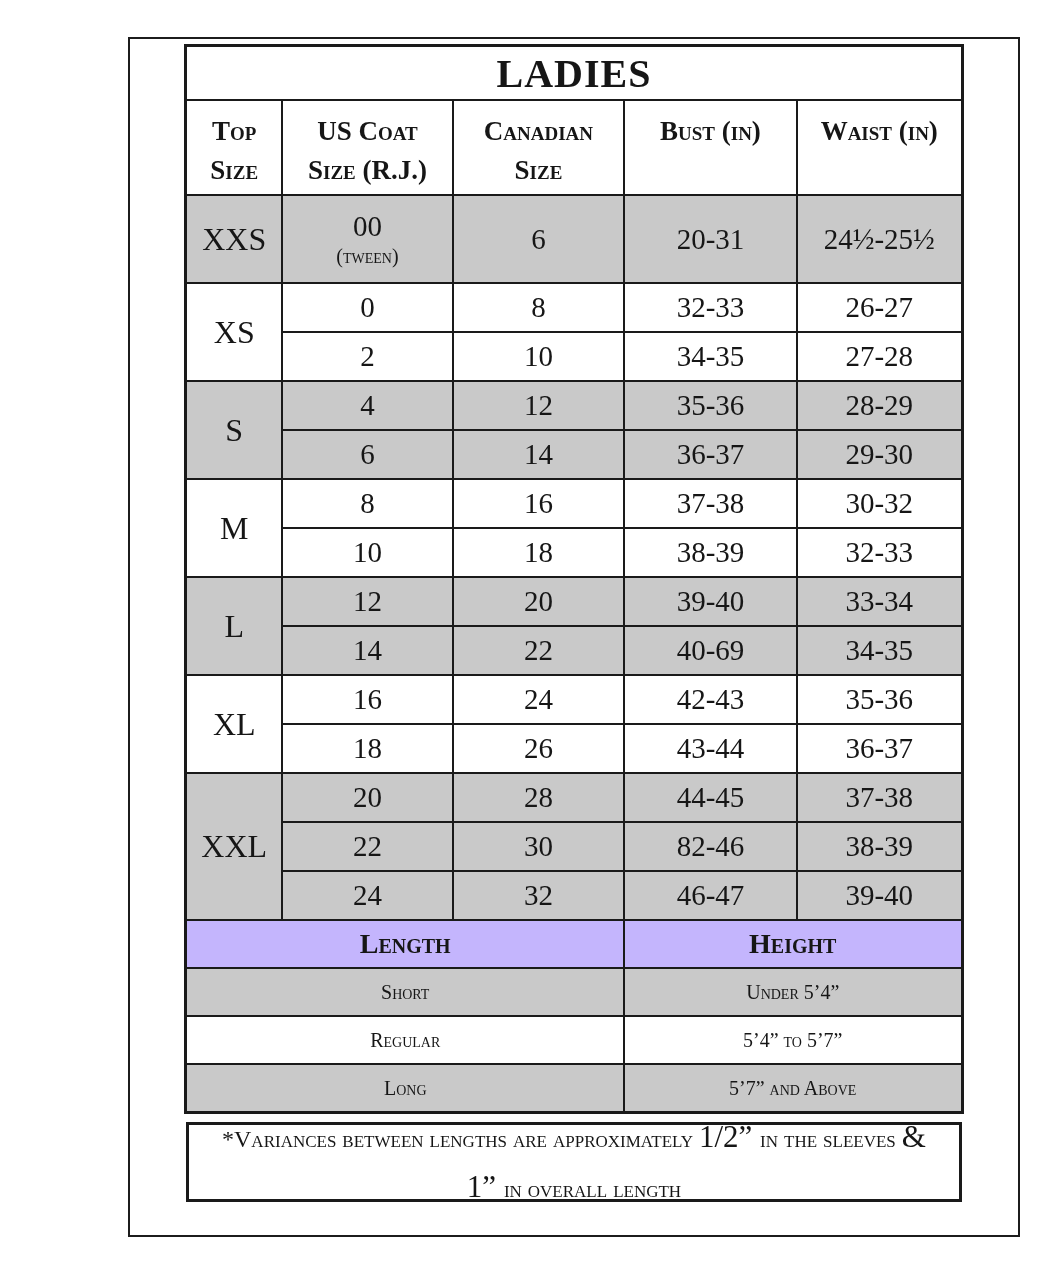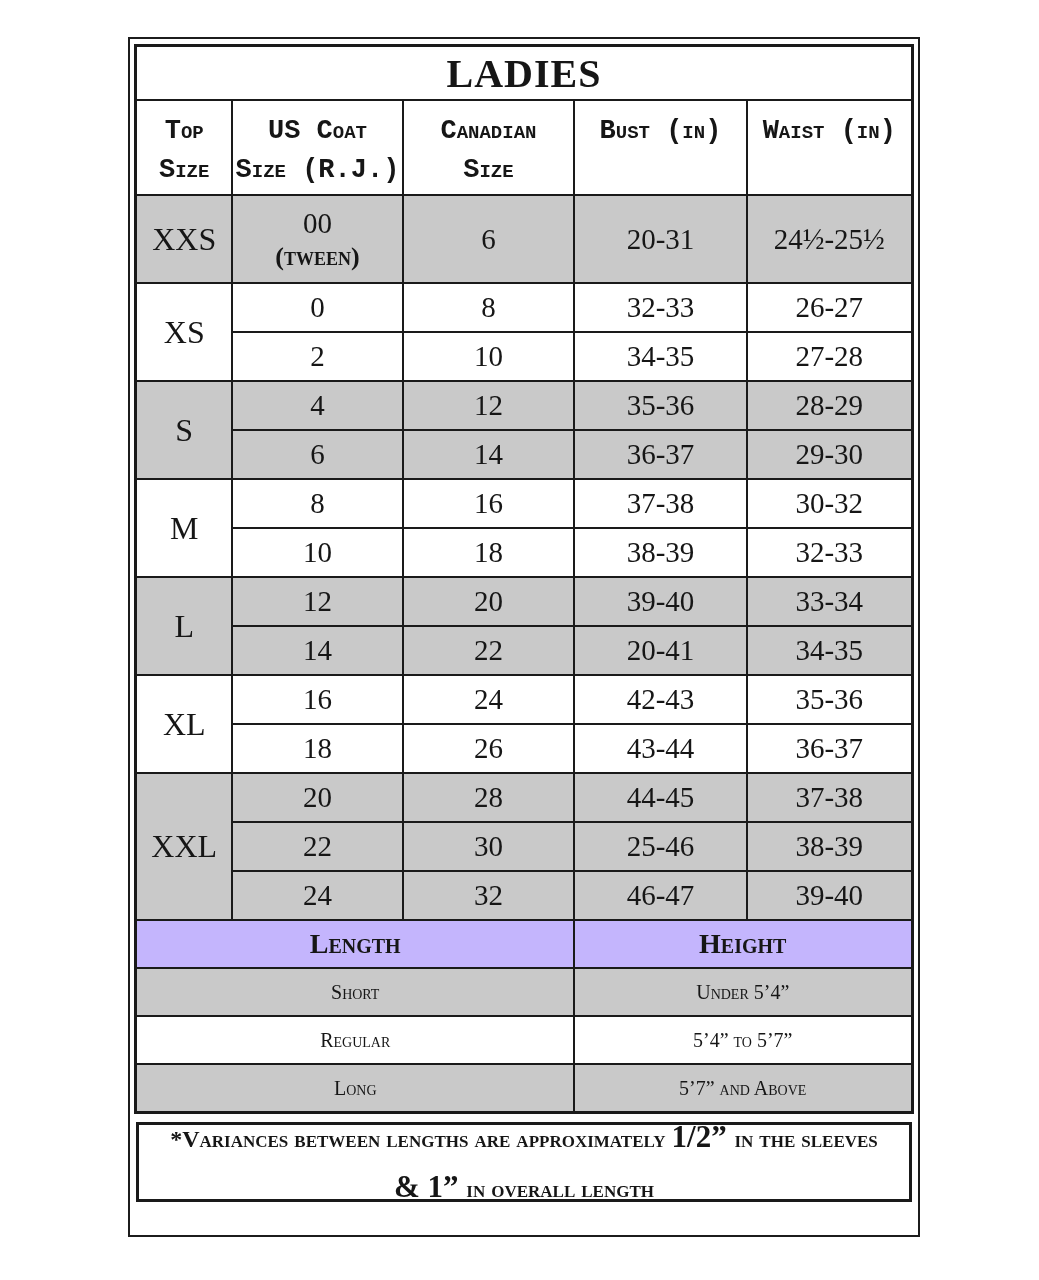--- a/index.html
+++ b/index.html
@@ -8,21 +8,21 @@
     width: 1039px;
     height: 1280px;
     background: #ffffff;
     font-family: "Liberation Serif", "DejaVu Serif", serif;
     color: #161616;
   }
   .page-frame {
     position: absolute;
     left: 128px;
     top: 37px;
-    width: 792px;
+    width: 892px;
     height: 1200px;
     border: 2px solid #1c1c1c;
     box-sizing: border-box;
   }
   .size-table {
     border-collapse: collapse;
     border: 3px solid #1a1a1a;
     table-layout: fixed;
     width: 776px;
     margin: 5px auto 0 auto;
@@ -45,31 +45,29 @@
   }
   .header-row th {
     height: 82px;
     vertical-align: top;
     padding-top: 11px;
     font-size: 27px;
     font-weight: bold;
     font-variant: small-caps;
     line-height: 1.45;
     background: #ffffff;
-    font-family: Liberation Mono, monospace;
   }
   .size-cell { font-size: 32px; }
   td.num { font-size: 29px; height: 47px; }
   tr.tall td.num, tr.tall .size-cell { height: 86px; }
   .coat-note {
-    font-size: 26px;
+    font-size: 20px;
     font-variant: small-caps;
     line-height: 1.15;
     margin-top: 2px;
-    font-weight: bold;
   }
   tr.lh-head td {
     font-weight: bold;
     font-variant: small-caps;
     font-size: 28px;
     height: 46px;
     background: #c4b5fd;
   }
   tr.lh-row td {
     font-variant: small-caps;
@@ -81,21 +79,21 @@
     height: 80px;
     margin: 8px auto 0 auto;
     border: 3px solid #1a1a1a;
     box-sizing: border-box;
     display: flex;
     align-items: center;
     justify-content: center;
     text-align: center;
     padding: 2px 26px;
     font-variant: small-caps;
-    font-weight: bold;
+    font-weight: normal;
     font-size: 24px;
     line-height: 1.6;
   }
   .footnote-box .big {
     font-size: 31px;
     font-variant: normal;
   }
 </style>
 </head>
 <body>
@@ -193,21 +191,21 @@
       <tr class="shaded">
         <td class="size-cell" rowspan="2">L</td>
         <td class="num">12</td>
         <td class="num">20</td>
         <td class="num">39-40</td>
         <td class="num">33-34</td>
       </tr>
       <tr class="shaded sub">
         <td class="num">14</td>
         <td class="num">22</td>
-        <td class="num">20-41</td>
+        <td class="num">40-69</td>
         <td class="num">34-35</td>
       </tr>
 
       <tr>
         <td class="size-cell" rowspan="2">XL</td>
         <td class="num">16</td>
         <td class="num">24</td>
         <td class="num">42-43</td>
         <td class="num">35-36</td>
       </tr>
@@ -221,21 +219,21 @@
       <tr class="shaded">
         <td class="size-cell" rowspan="3">XXL</td>
         <td class="num">20</td>
         <td class="num">28</td>
         <td class="num">44-45</td>
         <td class="num">37-38</td>
       </tr>
       <tr class="shaded sub">
         <td class="num">22</td>
         <td class="num">30</td>
-        <td class="num">25-46</td>
+        <td class="num">82-46</td>
         <td class="num">38-39</td>
       </tr>
       <tr class="shaded sub">
         <td class="num">24</td>
         <td class="num">32</td>
         <td class="num">46-47</td>
         <td class="num">39-40</td>
       </tr>
 
       <tr class="lh-head">

